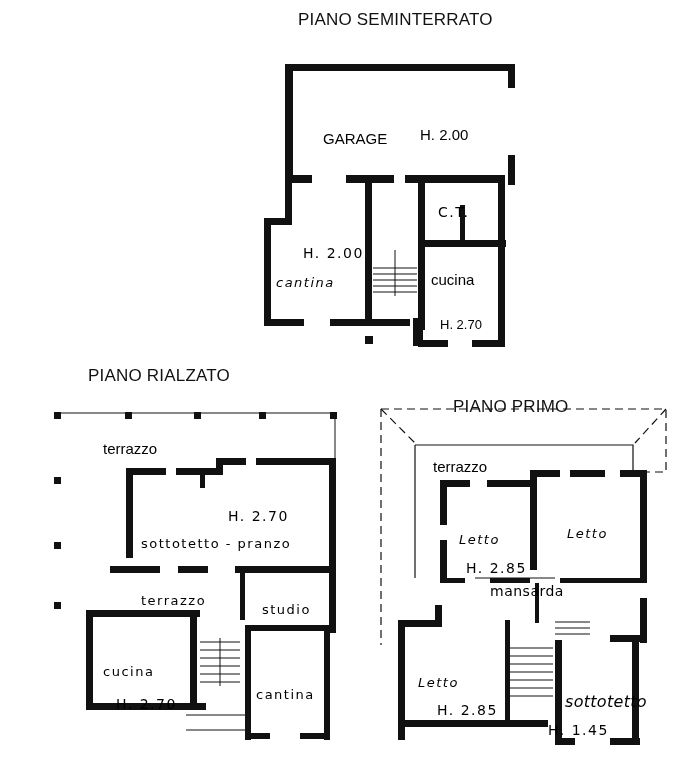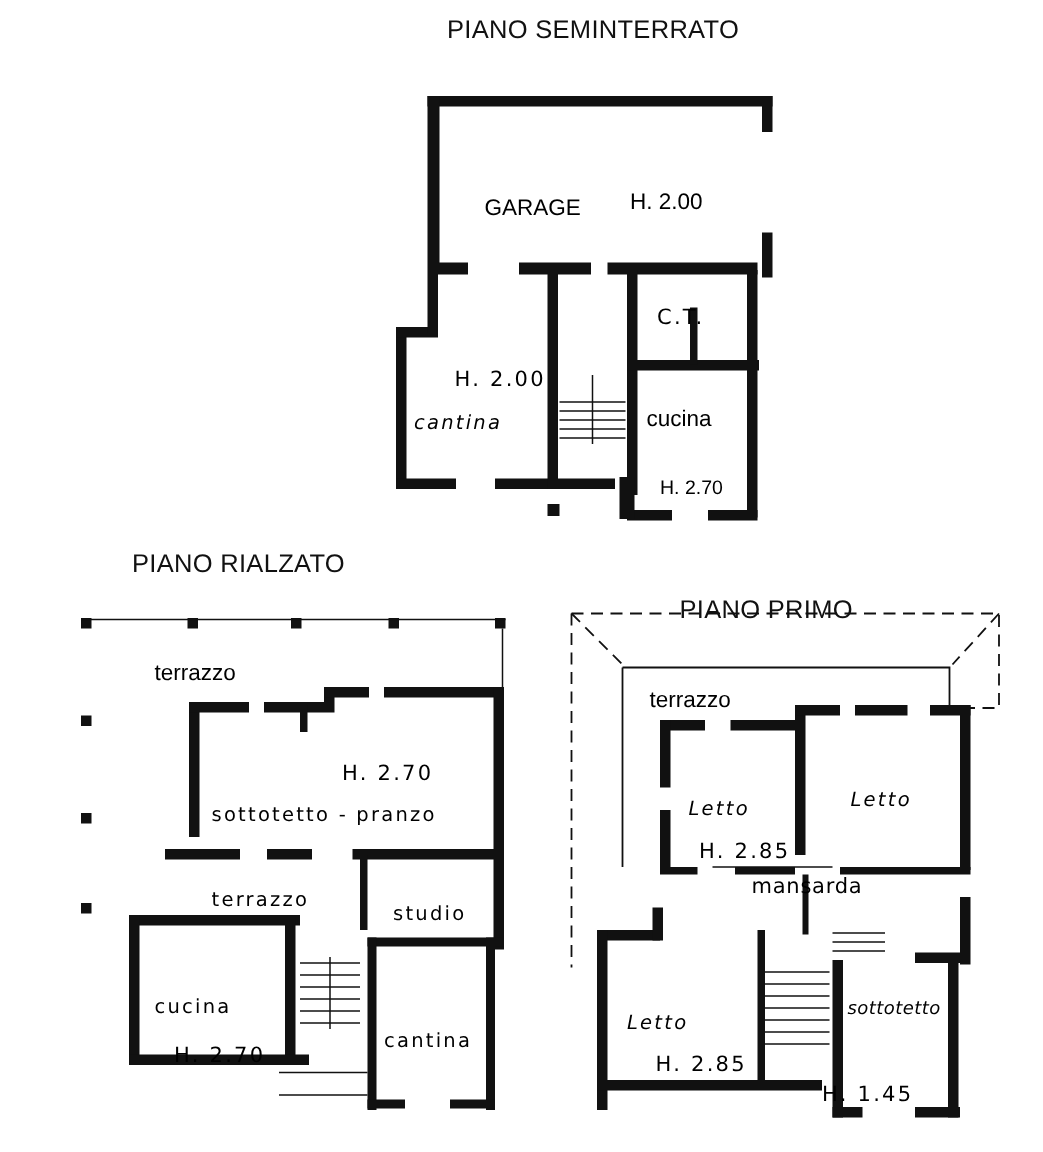--- a/index.html
+++ b/index.html
@@ -165,17 +165,17 @@
 <div class="lbl hand" style="left:141px; top:581px; font-style:normal;">terrazzo</div>
 <div class="lbl hand" style="left:262px; top:590px; font-style:normal;">studio</div>
 <div class="lbl hand" style="left:103px; top:652px; font-style:normal;">cucina</div>
 <div class="lbl handsm" style="left:116px; top:684px;">H. 2.70</div>
 <div class="lbl hand" style="left:256px; top:675px; font-style:normal;">cantina</div>
 
 <div class="lbl sans" style="left:433px; top:446px;">terrazzo</div>
 <div class="lbl hand" style="left:459px; top:520px;">Letto</div>
 <div class="lbl handsm" style="left:466px; top:548px;">H. 2.85</div>
 <div class="lbl hand" style="left:567px; top:514px;">Letto</div>
-<div class="lbl handsm" style="left:501px; top:571px; letter-spacing:0.5px;">mansarda</div>
+<div class="lbl handsm" style="left:490px; top:571px; letter-spacing:0.5px;">mansarda</div>
 <div class="lbl hand" style="left:418px; top:663px;">Letto</div>
 <div class="lbl handsm" style="left:437px; top:690px;">H. 2.85</div>
-<div class="lbl hand" style="left:565px; top:653px; letter-spacing:0.3px; font-size:12px;">sottotetto</div>
+<div class="lbl hand" style="left:565px; top:680px; letter-spacing:0.3px; font-size:16px;">sottotetto</div>
 <div class="lbl handsm" style="left:548px; top:710px;">H. 1.45</div>
 
 </body></html>

